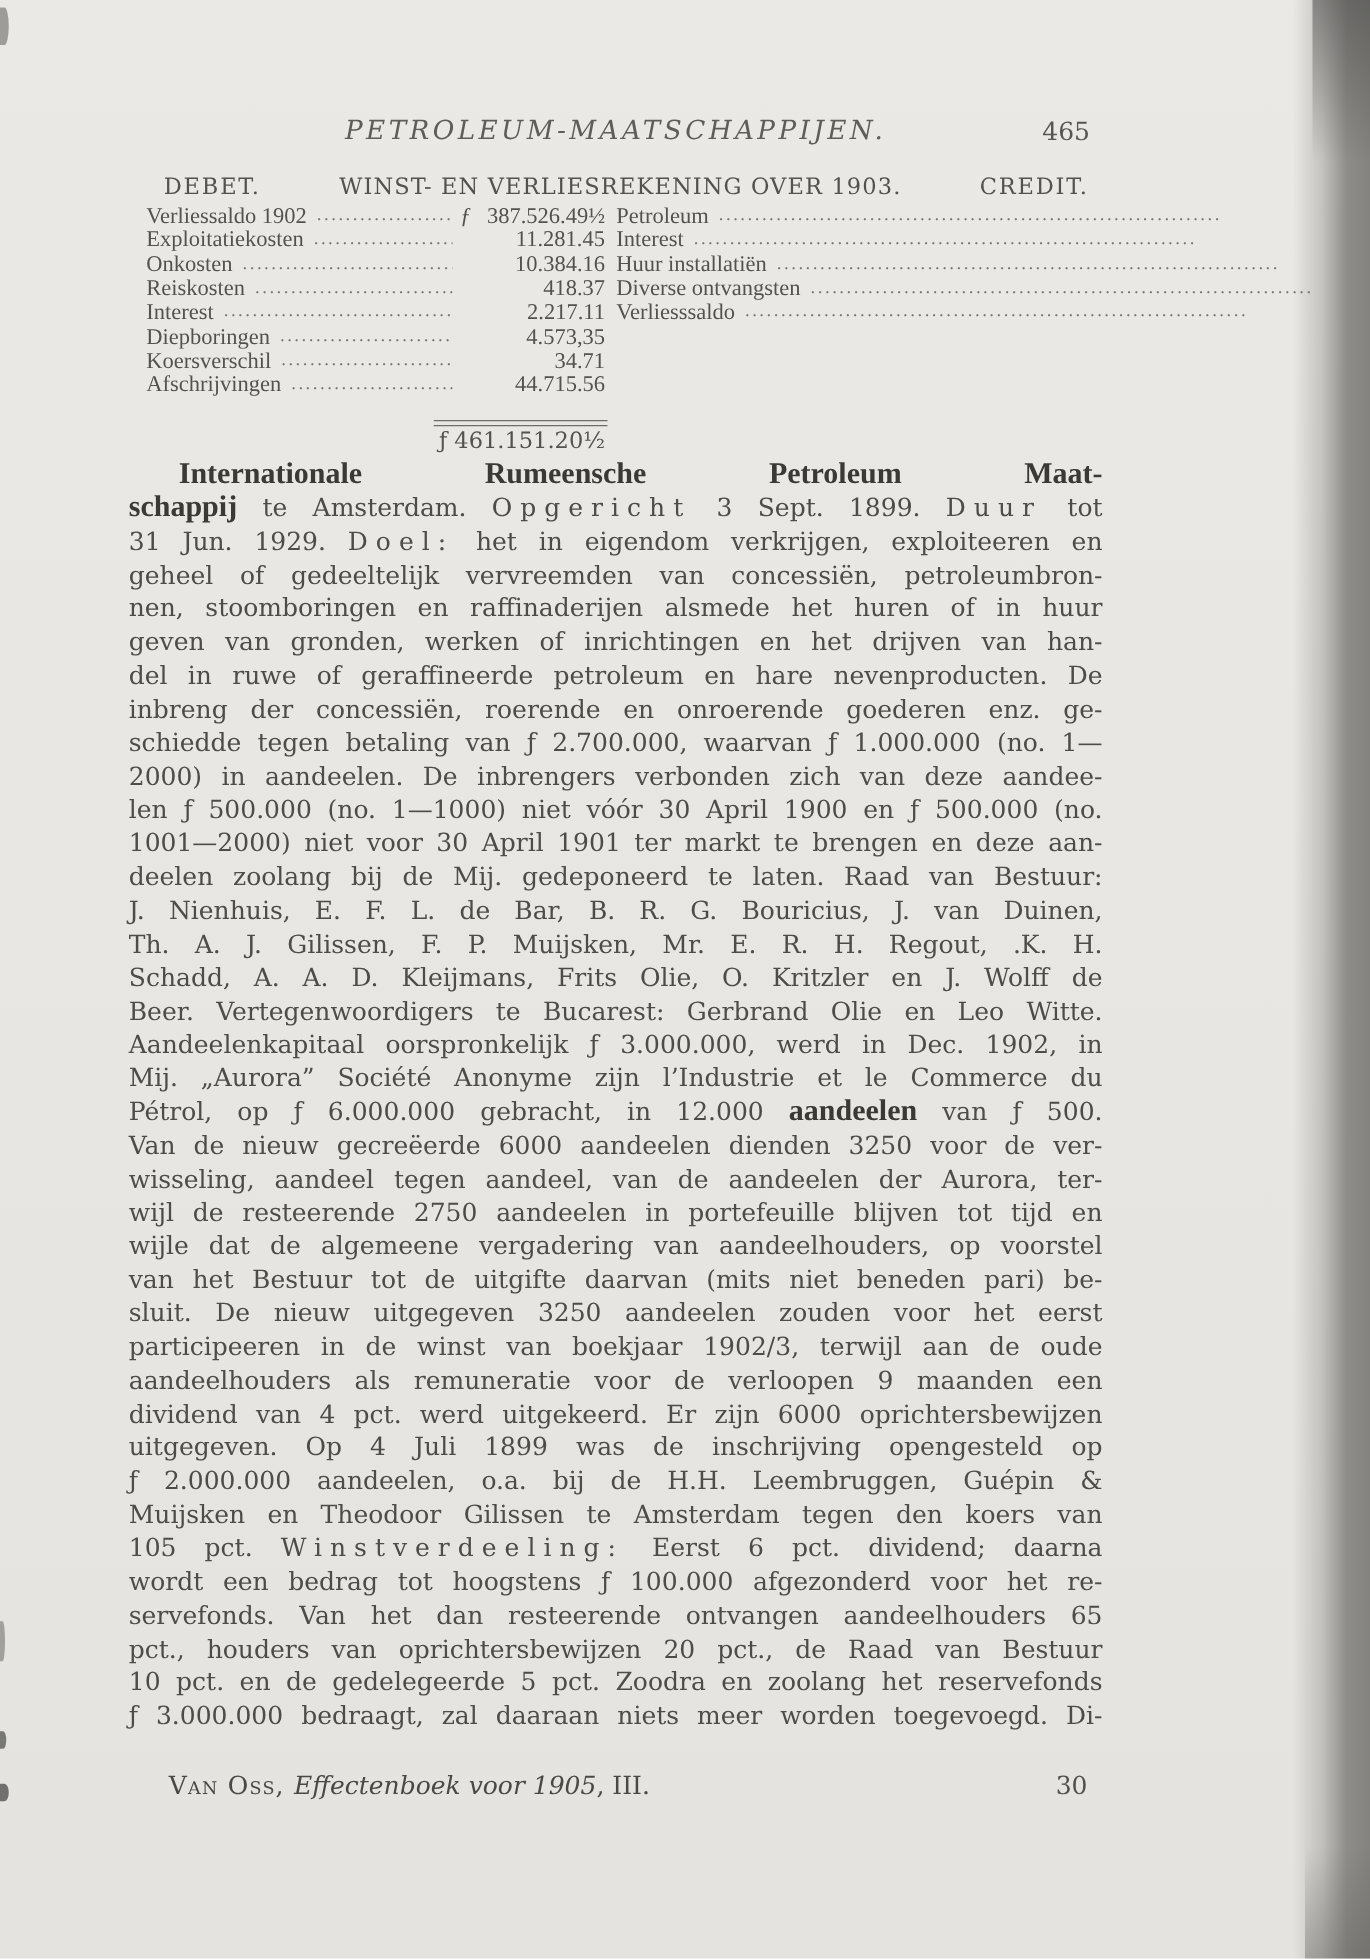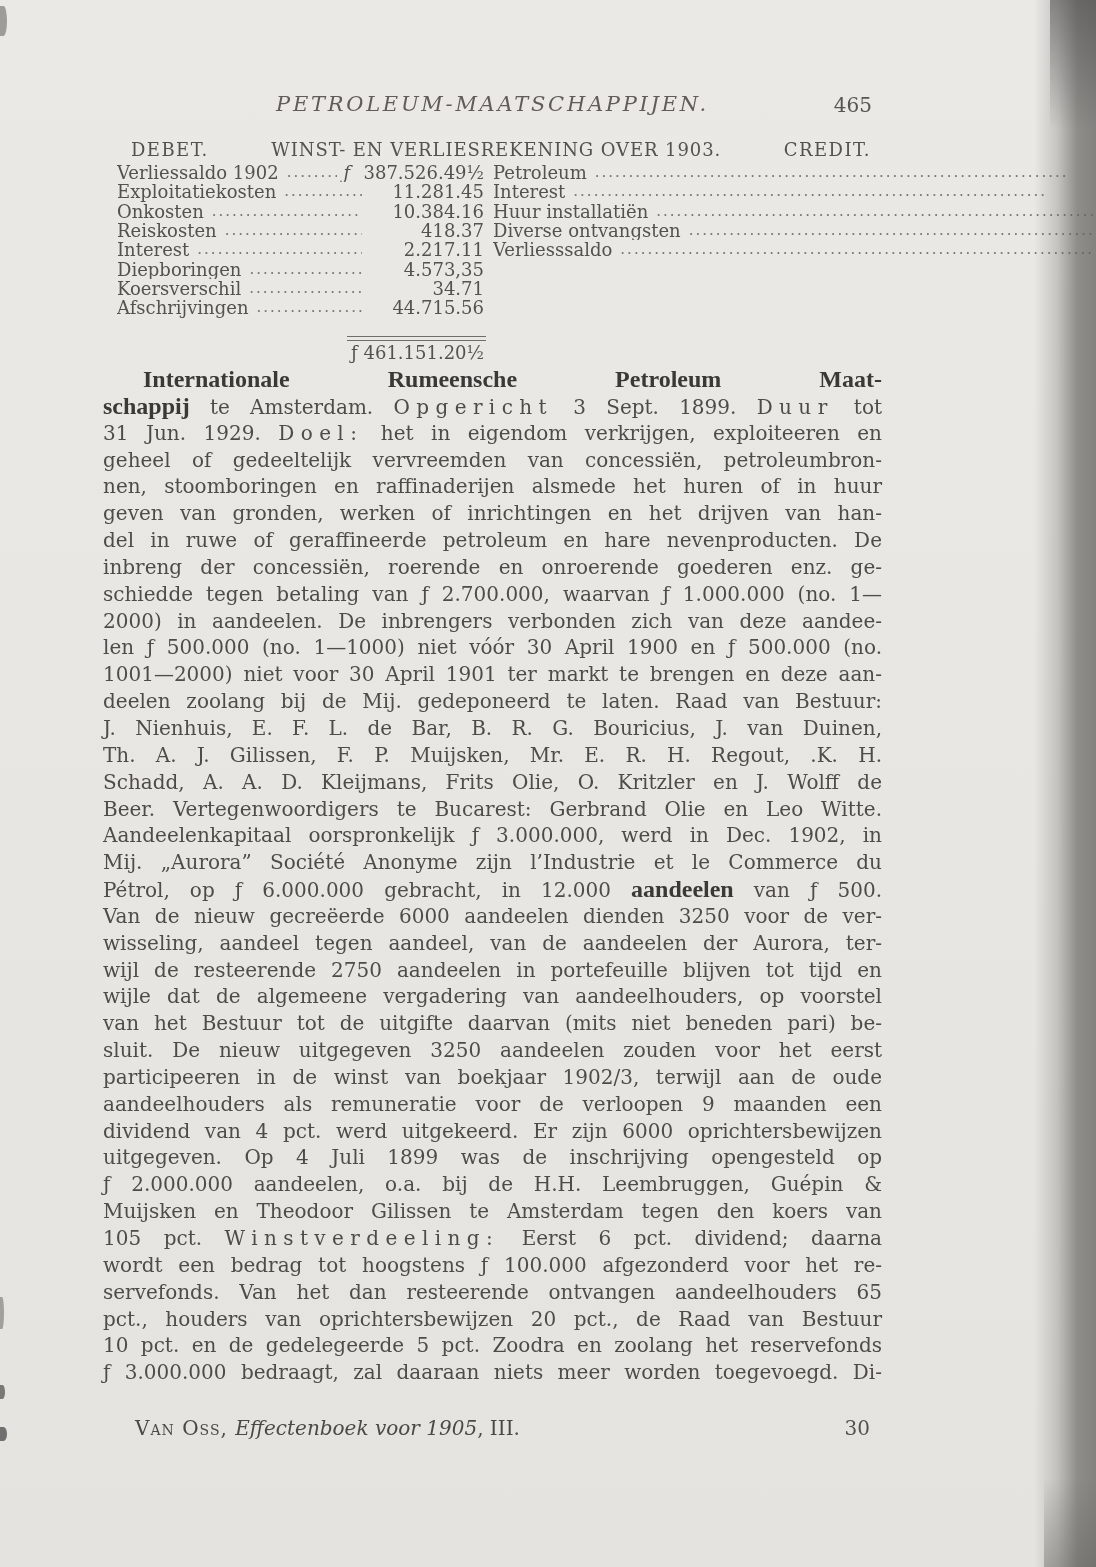--- a/index.html
+++ b/index.html
@@ -42,21 +42,21 @@
   
   .ledger { position:absolute; left:117px; top:139px; width:756px; font-size:18px; color:#54524d; }
   .thead { display:flex; align-items:flex-start; line-height:21px; margin-bottom:3px; }
   .th-debet  { margin-left:14px; letter-spacing:.08em; }
   .th-title  { flex:1; text-align:center; letter-spacing:.05em; }
   .th-credit { margin-right:2px; letter-spacing:.08em; }
   .tbody { display:flex; align-items:stretch; }
   .tcol.debet { width:367px; }
   .tcol.credit { flex:1; padding-left:6px; }
   .tdivider { width:1px; background:#8f8d89; margin-left:3px; }
-  .trow { display:flex; align-items:flex-start; line-height:19.35px; height:19.35px; overflow:hidden; }
+  .trow { display:flex; align-items:flex-start; line-height:19.35px; height:19.35px; overflow:hidden;font-family:Liberation Serif, serif; }
   .tlabel { white-space:nowrap; }
   .leader {
     flex:1; overflow:hidden; white-space:nowrap; letter-spacing:2px;
     color:#64625d; font-size:15px; margin:0 6px 0 8px; opacity:.85;
   }
   .florin { width:20px; font-style:italic; }
   .amt { min-width:96px; text-align:right; white-space:nowrap; }
   .ttotal { display:flex; justify-content:flex-end; margin-top:18px; }
   .tcol.credit .ttotal { margin-top:75px; }
   .total-amt { position:relative; min-width:120px; text-align:right; padding-top:6px; white-space:nowrap; }

